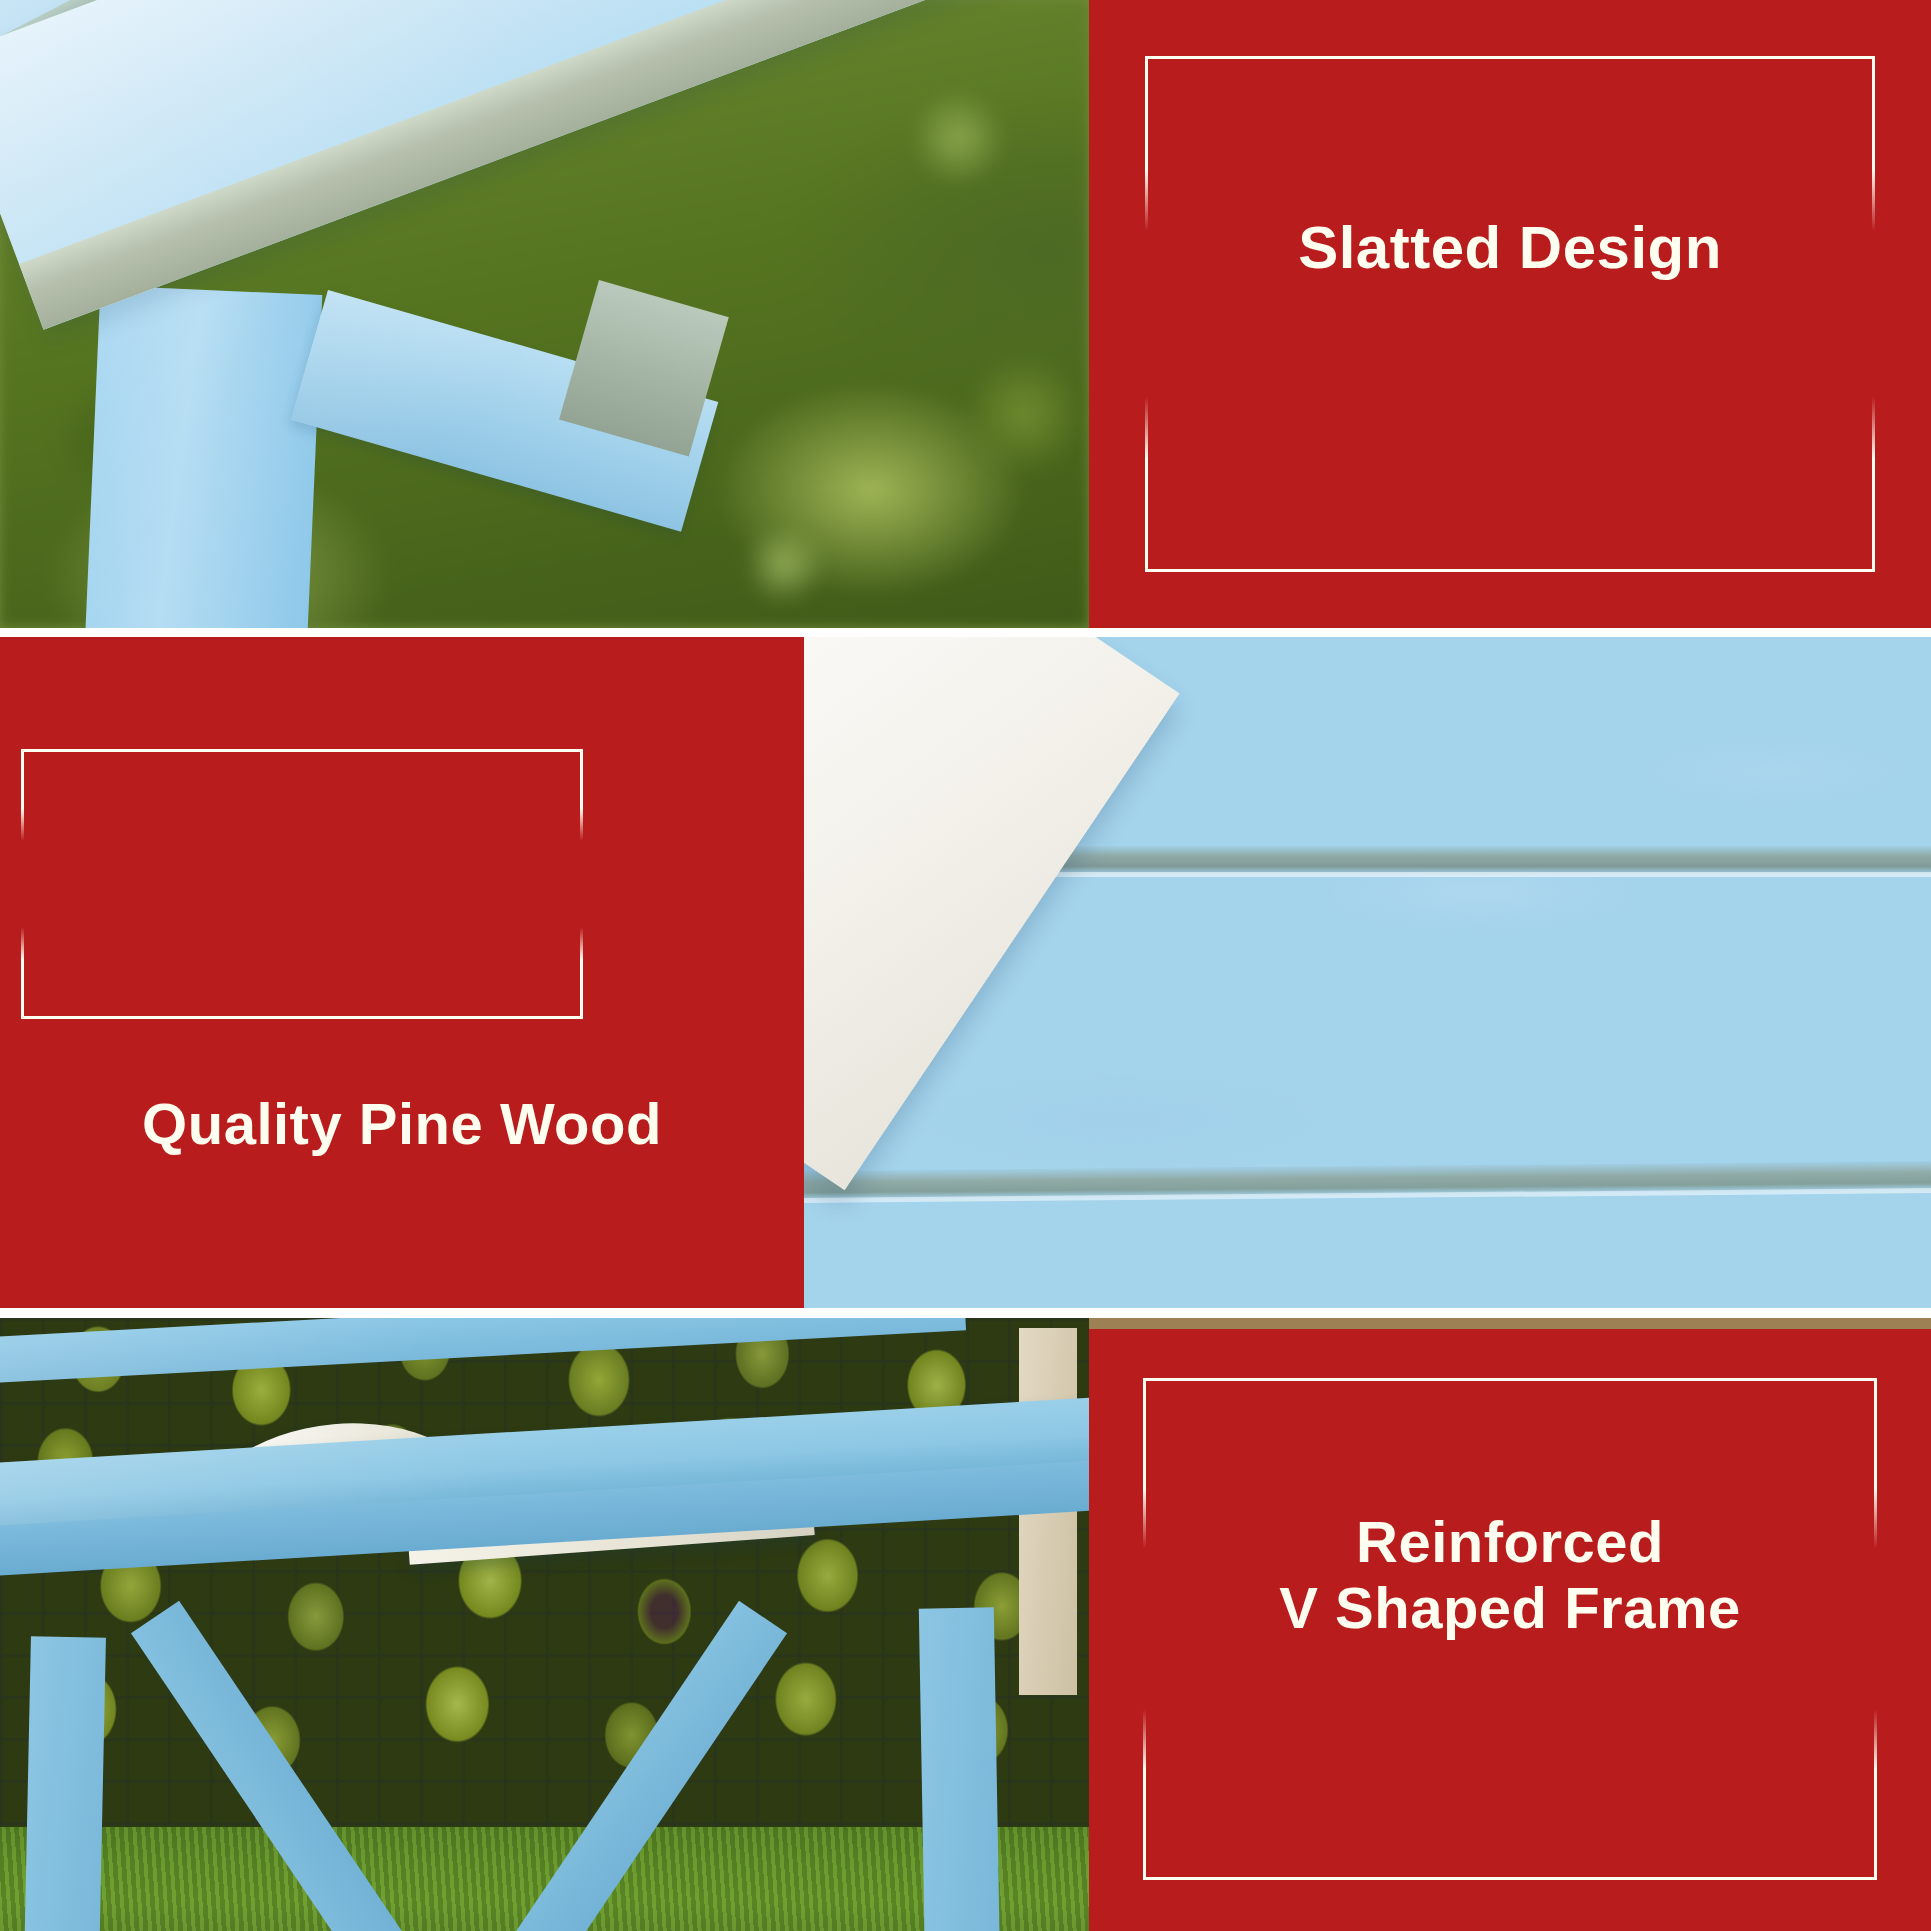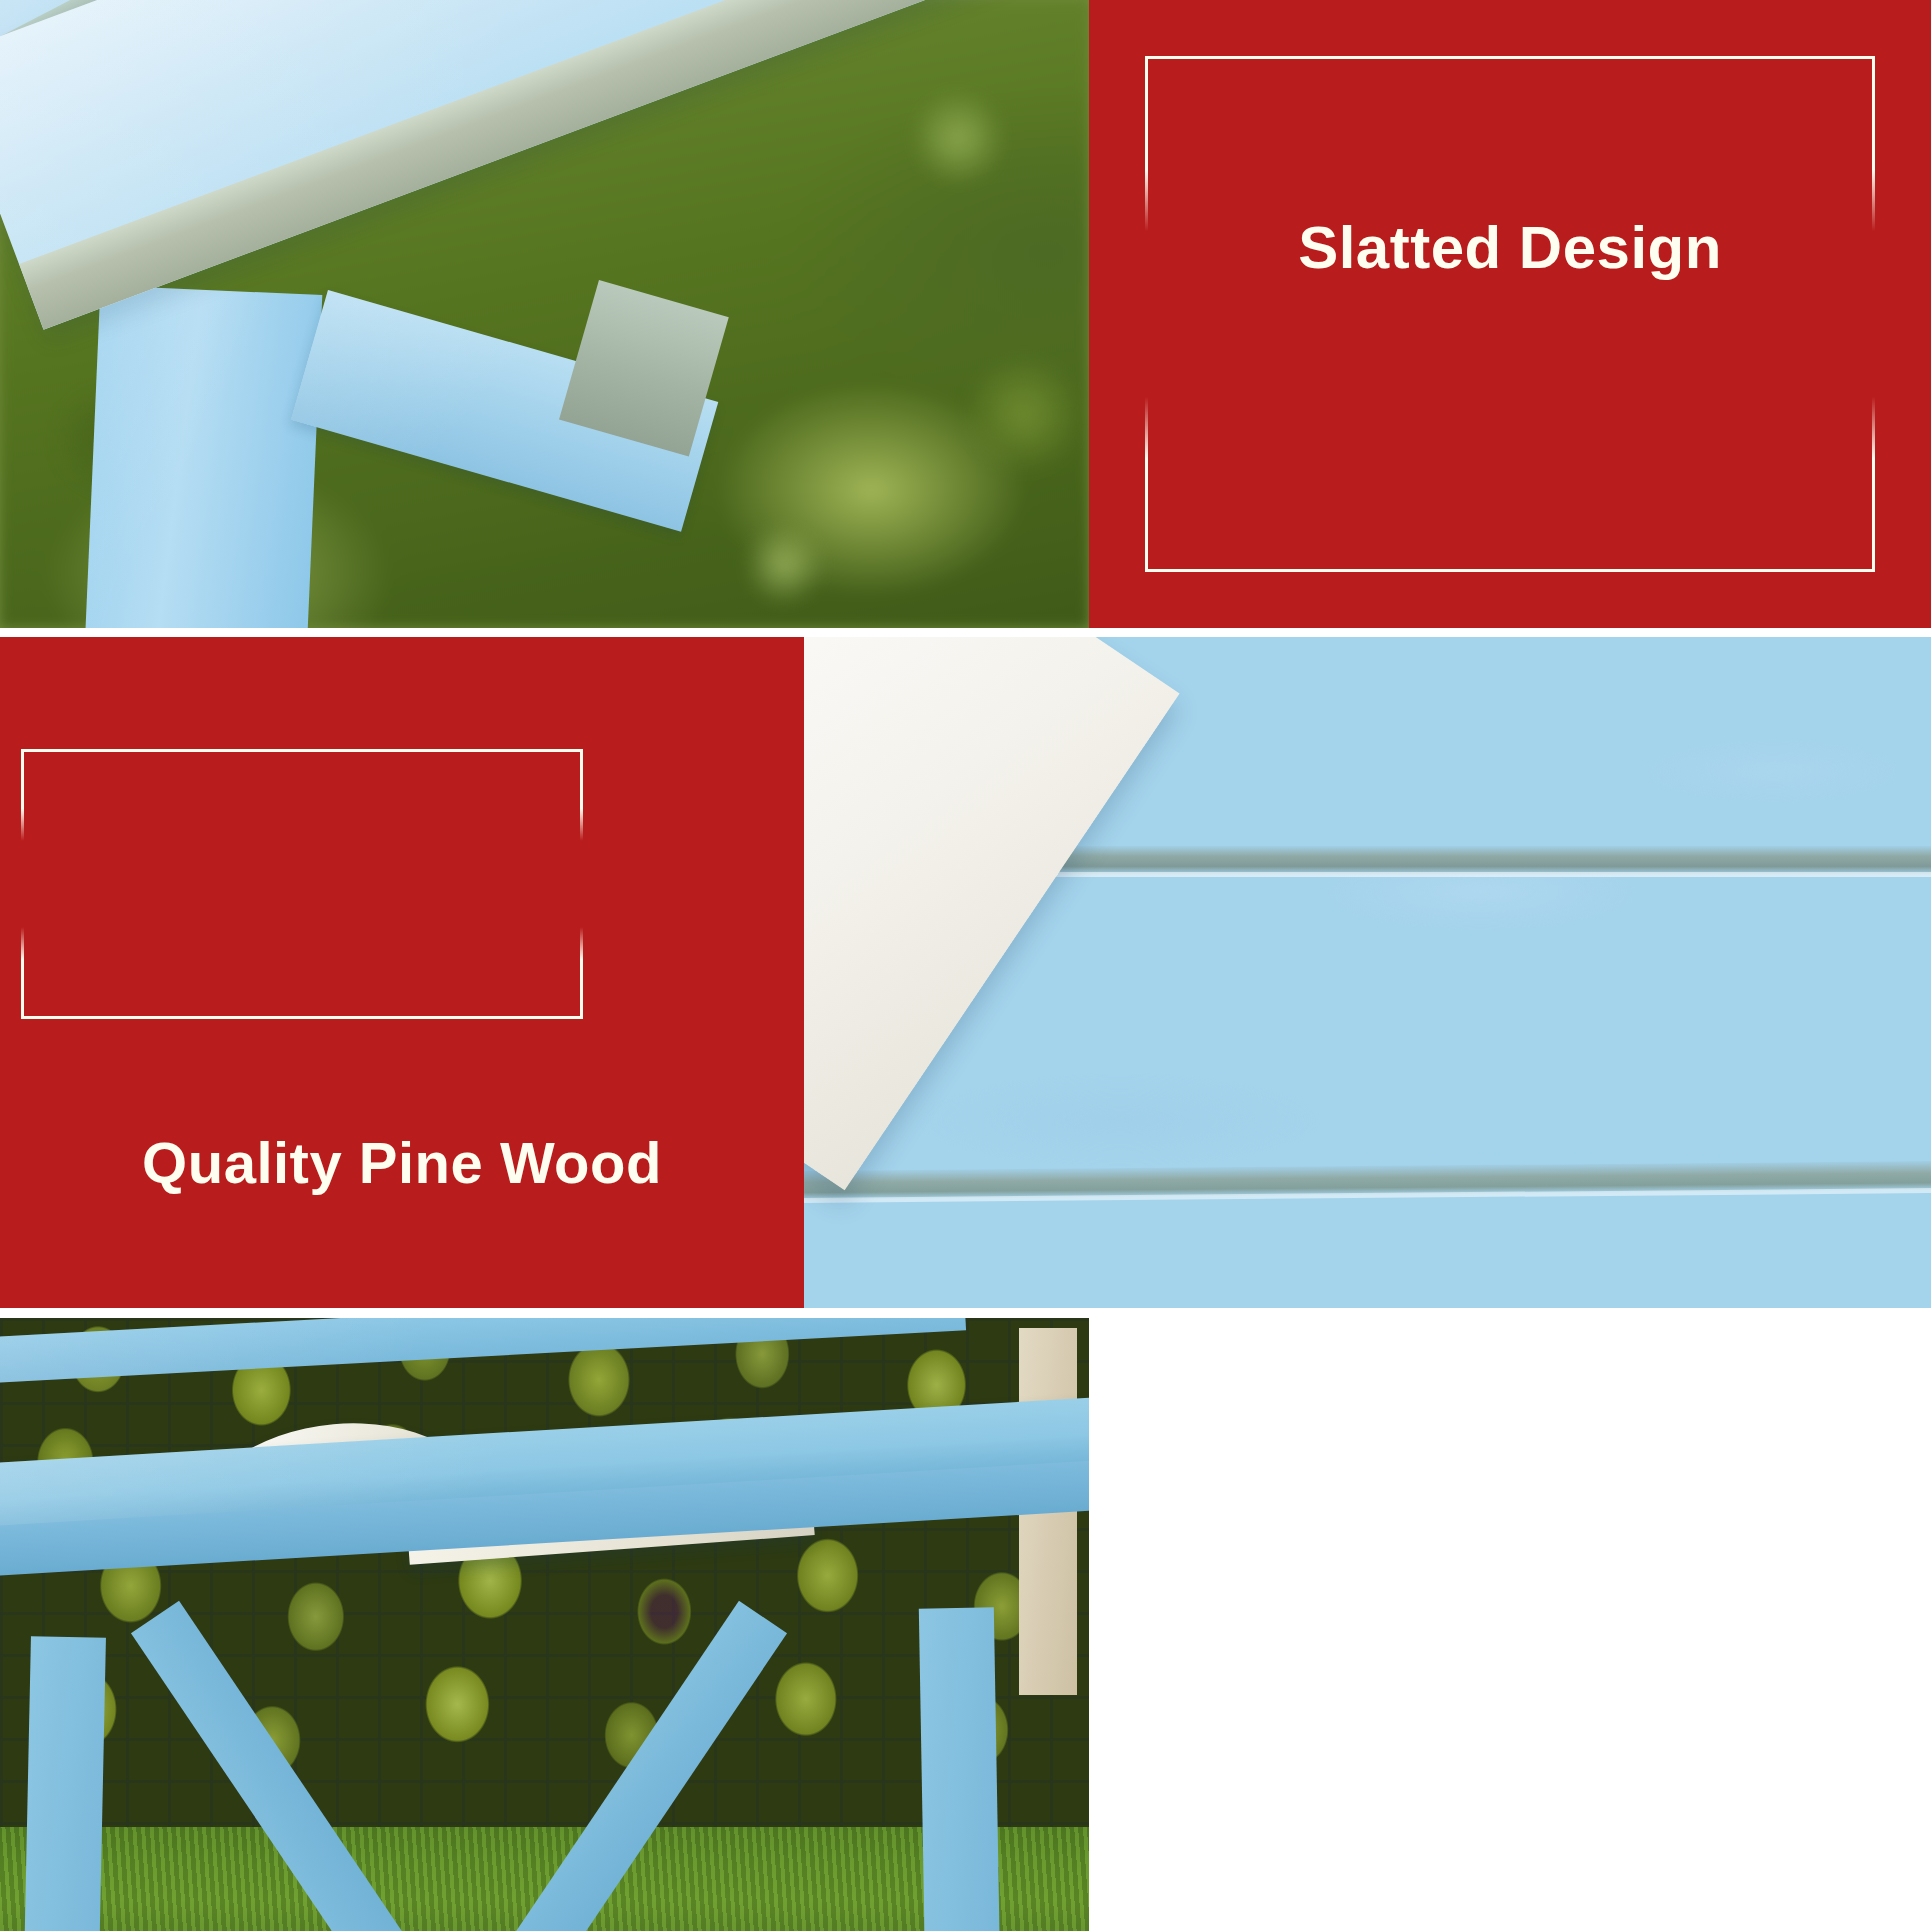--- a/index.html
+++ b/index.html
@@ -40,21 +40,21 @@
   #row1-card .frame { left:56px; top:56px; right:56px; bottom:56px;
       width:730px; height:516px; }
   #row1-card .headline { top:214px; font-size:60px; }
 
   
   
   
   #row2-card  { left:0; top:637px; width:804px; height:671px; }
   #row2-photo { left:804px; top:637px; width:1127px; height:671px; background:#A4D3EC; }
   #row2-card .frame { left:21px; top:112px; width:562px; height:270px; }
-  #row2-card .headline { top:454px; font-size:58px;margin-top:39px; }
+  #row2-card .headline { top:454px; font-size:58px; }
 
   
   
   
   #row3-photo { left:0; top:1318px; width:1089px; height:613px; background:#5c6f20; }
   #row3-card  { left:1089px; top:1318px; width:842px; height:613px; }
   #row3-card .top-strip { position:absolute; left:0; top:0; width:100%; height:10.6px;
       background:#9d8155; }
   #row3-card .frame { left:54px; top:60px; width:734px; height:502px; }
   #row3-card .headline { top:191px; font-size:58px; }
@@ -295,15 +295,28 @@
     <div class="p3-mag-l"></div>
     <div class="p3-mag-r"></div>
     <div class="p3-mag-img"></div>
 
     <div class="p3-seat">
         <div class="sheen"></div>
       </div>
     <div class="p3-seat-front"></div>
   </div>
 
+  <div class="cell green-panel" id="row3-card">
+    <div class="top-strip"></div>
+    <div class="frame">
+      <span class="f-top"></span>
+        <span class="f-bottom"></span>
+      <span class="f-left"></span>
+        <span class="f-right"></span>
+    </div>
+    <div class="headline">
+      <div>Reinforced</div>
+      <div>V Shaped Frame</div>
+    </div>
+  </div>
 
 </div>
 
 
 </body></html>

